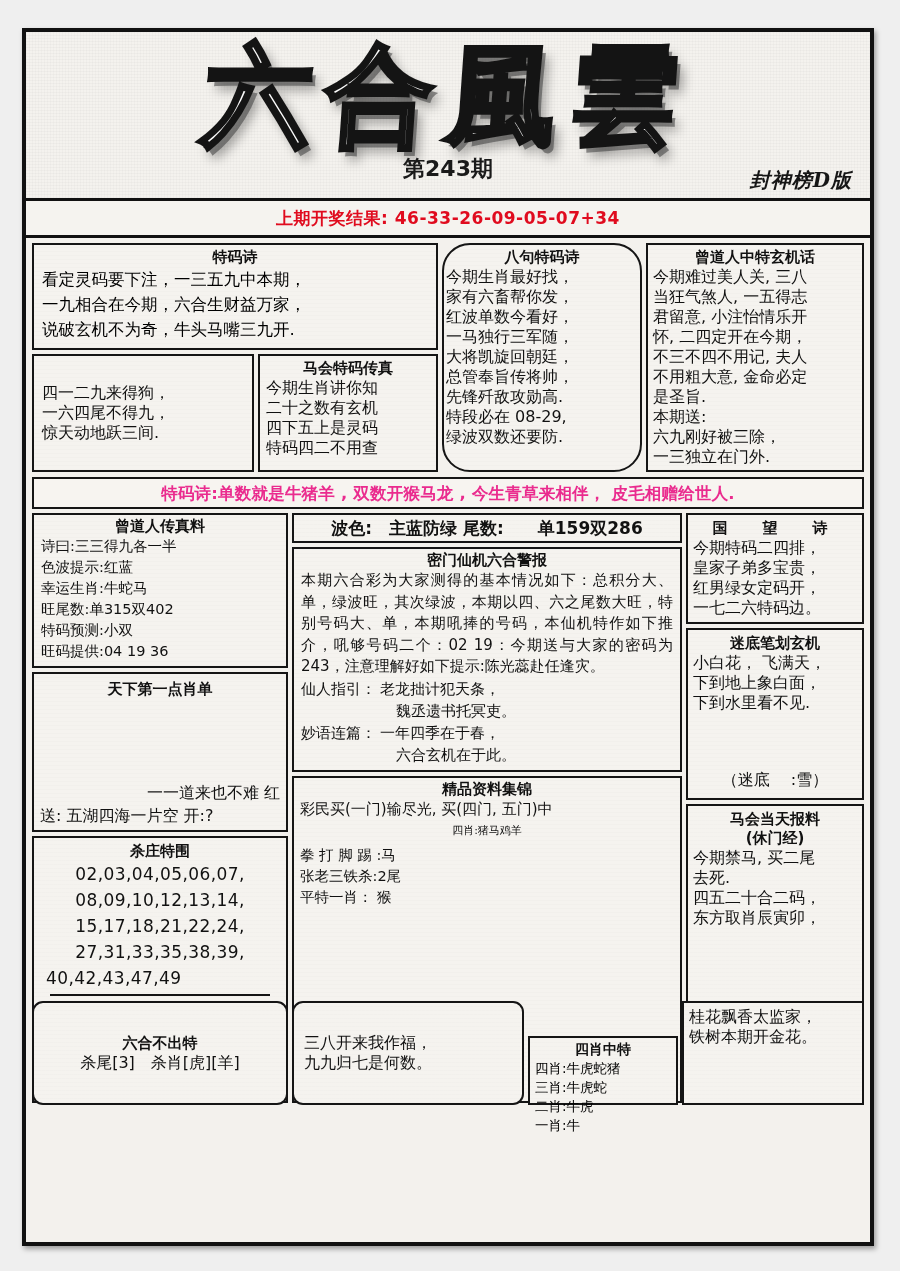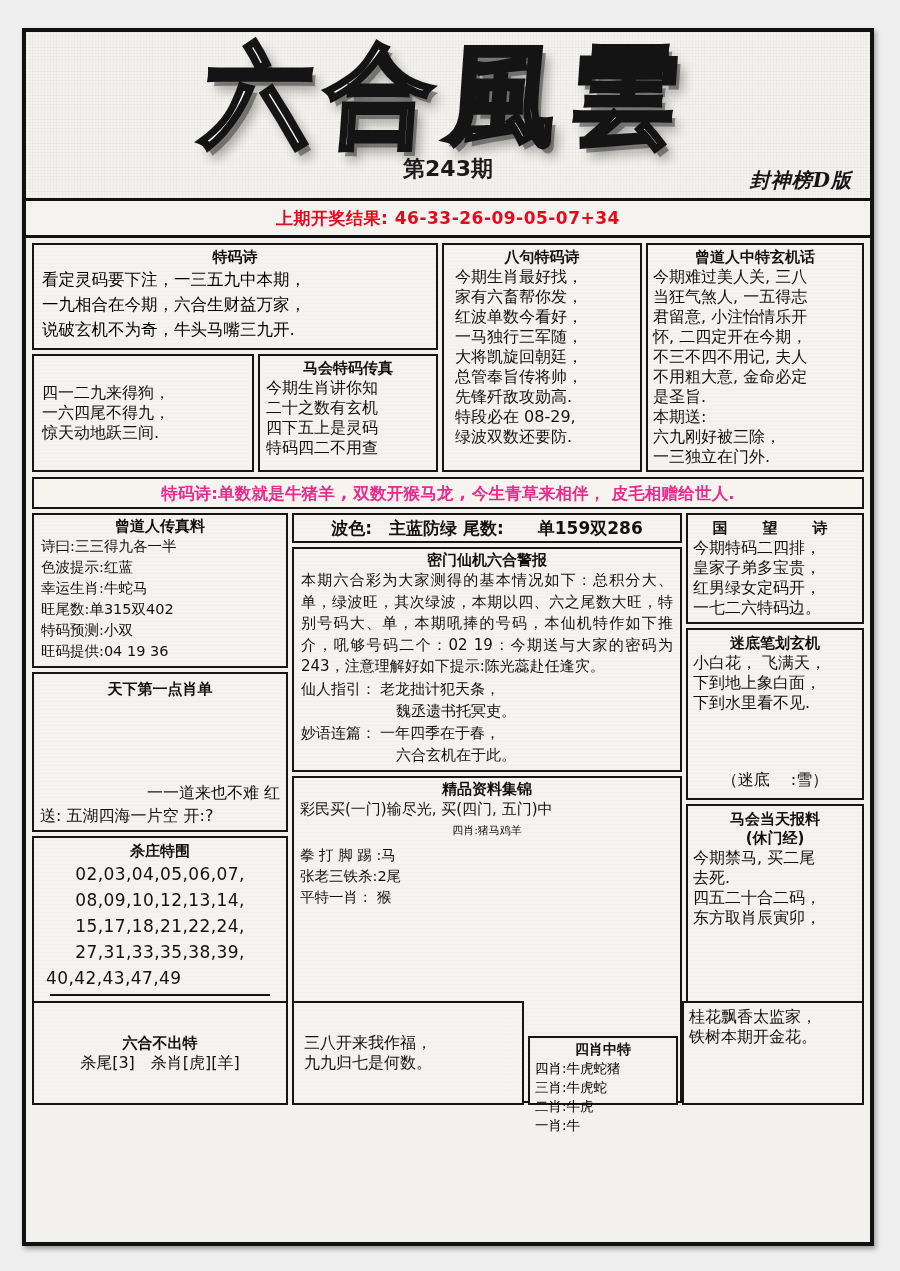--- a/index.html
+++ b/index.html
@@ -105,21 +105,21 @@
   .body-p{font-size:15px;line-height:21.5px;color:#111;text-align:justify;}
   .hang{display:flex;font-size:15px;line-height:22px;color:#111;}
   .hang .lbl{white-space:nowrap;}
   .hang .val{margin-left:4px;}
   .divider{border-top:2px solid #151515;margin:3px 10px;}
   .bottom-row{display:flex;gap:4px;height:104px;}
   .bb1{width:256px;}
   .bb2{width:232px;}
   .bb3{width:150px;}
   .bb4{flex:1;}
-  .center-mid{display:flex;flex-direction:column;justify-content:center;}
+  .center-mid{display:flex;flex-direction:column;justify-content:center;border-radius:11px;}
   .sx{font-size:13.5px;line-height:19px;white-space:nowrap;}
 </style>
 </head>
 <body>
 
 <div class="page">
 
   <div class="masthead">
     <div class="logo-art">六合風雲</div>
     <div class="issue">第243期</div>
@@ -147,21 +147,21 @@
         <div class="bx sub-b" style="padding:3px 6px;">
           <div class="ttl">马会特码传真</div>
           <div class="ln">今期生肖讲你知</div>
           <div class="ln">二十之数有玄机</div>
           <div class="ln">四下五上是灵码</div>
           <div class="ln">特码四二不用查</div>
         </div>
       </div>
     </div>
 
-    <div class="bx tmid" style="padding:3px 11px;">
+    <div class="bx tmid" style="padding:3px 2px;border-radius:28px;">
       <div class="ttl">八句特码诗</div>
       <div class="ln">今期生肖最好找，</div>
       <div class="ln">家有六畜帮你发，</div>
       <div class="ln">红波单数今看好，</div>
       <div class="ln">一马独行三军随，</div>
       <div class="ln">大将凯旋回朝廷，</div>
       <div class="ln">总管奉旨传将帅，</div>
       <div class="ln">先锋歼敌攻勋高.</div>
       <div class="ln">特段必在 08-29,</div>
       <div class="ln">绿波双数还要防.</div>

